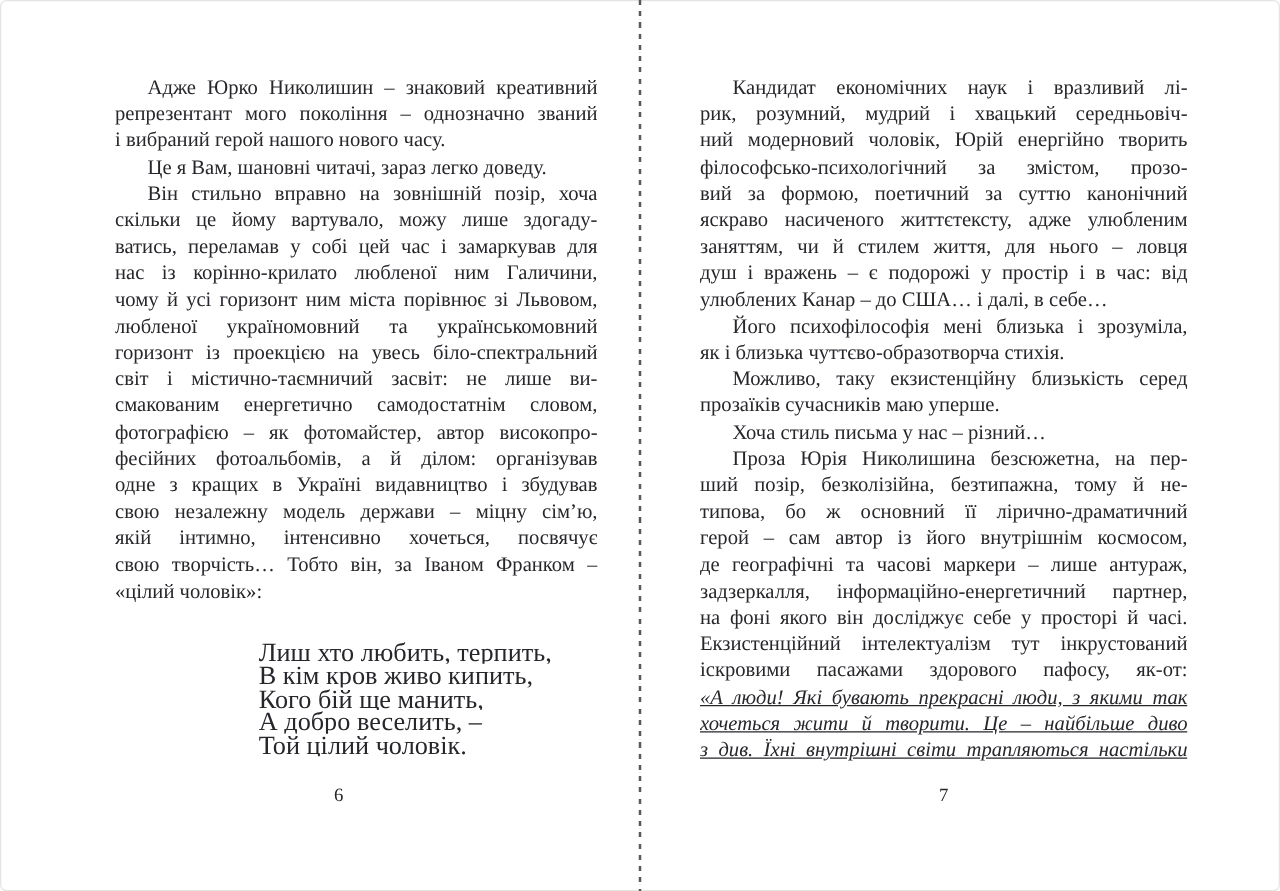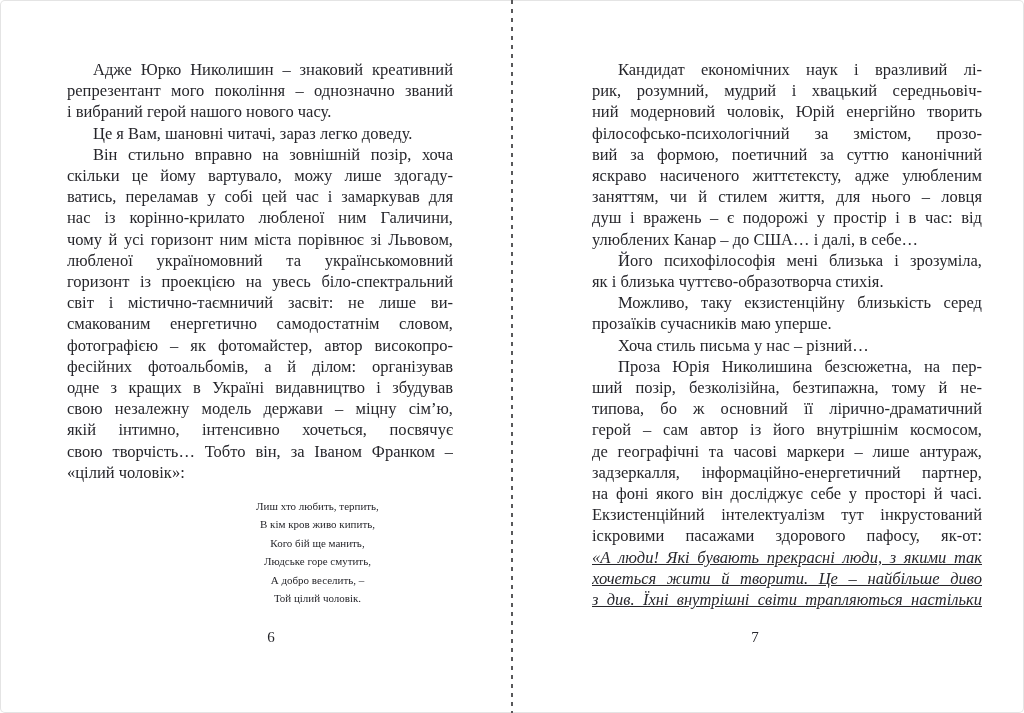--- a/index.html
+++ b/index.html
@@ -16,29 +16,29 @@
     border-radius:5px;
   }
   .divider{
     position:absolute;left:511px;top:0;width:2px;height:713px;
     background:repeating-linear-gradient(to bottom,var(--div,#58585a) 0 4px,transparent 4px 9px);
   }
   .text-block{
     position:absolute;top:59px;
     font-size:16.5px;line-height:21.2px;
   }
-  .left-block{left:67px;width:386px;}
-  .right-block{left:560px;width:390px;margin-left:32px;}
+  .left-block{left:92px;width:386px;}
+  .right-block{left:560px;width:390px;}
   .line{max-height:22px;overflow:hidden;}
   .line.just{text-align:justify;text-align-last:justify;}
   .line.indent{text-indent:26px;}
   .line.ital{font-style:italic;text-decoration:underline;}
   .poem{
-    margin-top:14px;margin-left:115px;
-    line-height:18.4px;font-size:11px;text-align:center;
+    margin-top:30px;margin-left:115px;
+    line-height:18.4px;font-size:21px;
   }
   .folio{
     position:absolute;top:629px;text-align:center;
     font-size:15px;
   }
   .folio-left{left:78px;width:386px;}
   .folio-right{left:560px;width:390px;}
 </style>
 </head>
 <body>
@@ -68,21 +68,20 @@
       <div class="line just">якій інтимно, інтенсивно хочеться, посвячує</div>
       <div class="line just">свою творчість… Тобто він, за Іваном Франком –</div>
       <div class="line">«цілий чоловік»:</div>
     </div>
 
   <div class="text-block left-block" style="top:483px;">
     <div class="poem">
         <div class="line">Лиш хто любить, терпить,</div>
         <div class="line">В кім кров живо кипить,</div>
         <div class="line">Кого бій ще манить,</div>
-        <div class="line">Людське горе смутить,</div>
         <div class="line">А добро веселить, –</div>
         <div class="line">Той цілий чоловік.</div>
       </div>
   </div>
 
   <div class="folio folio-left">6</div>
 
   <div class="text-block right-block">
       <div class="line indent just">Кандидат економічних наук і вразливий лі-</div>
       <div class="line just">рик, розумний, мудрий і хвацький середньовіч-</div>

